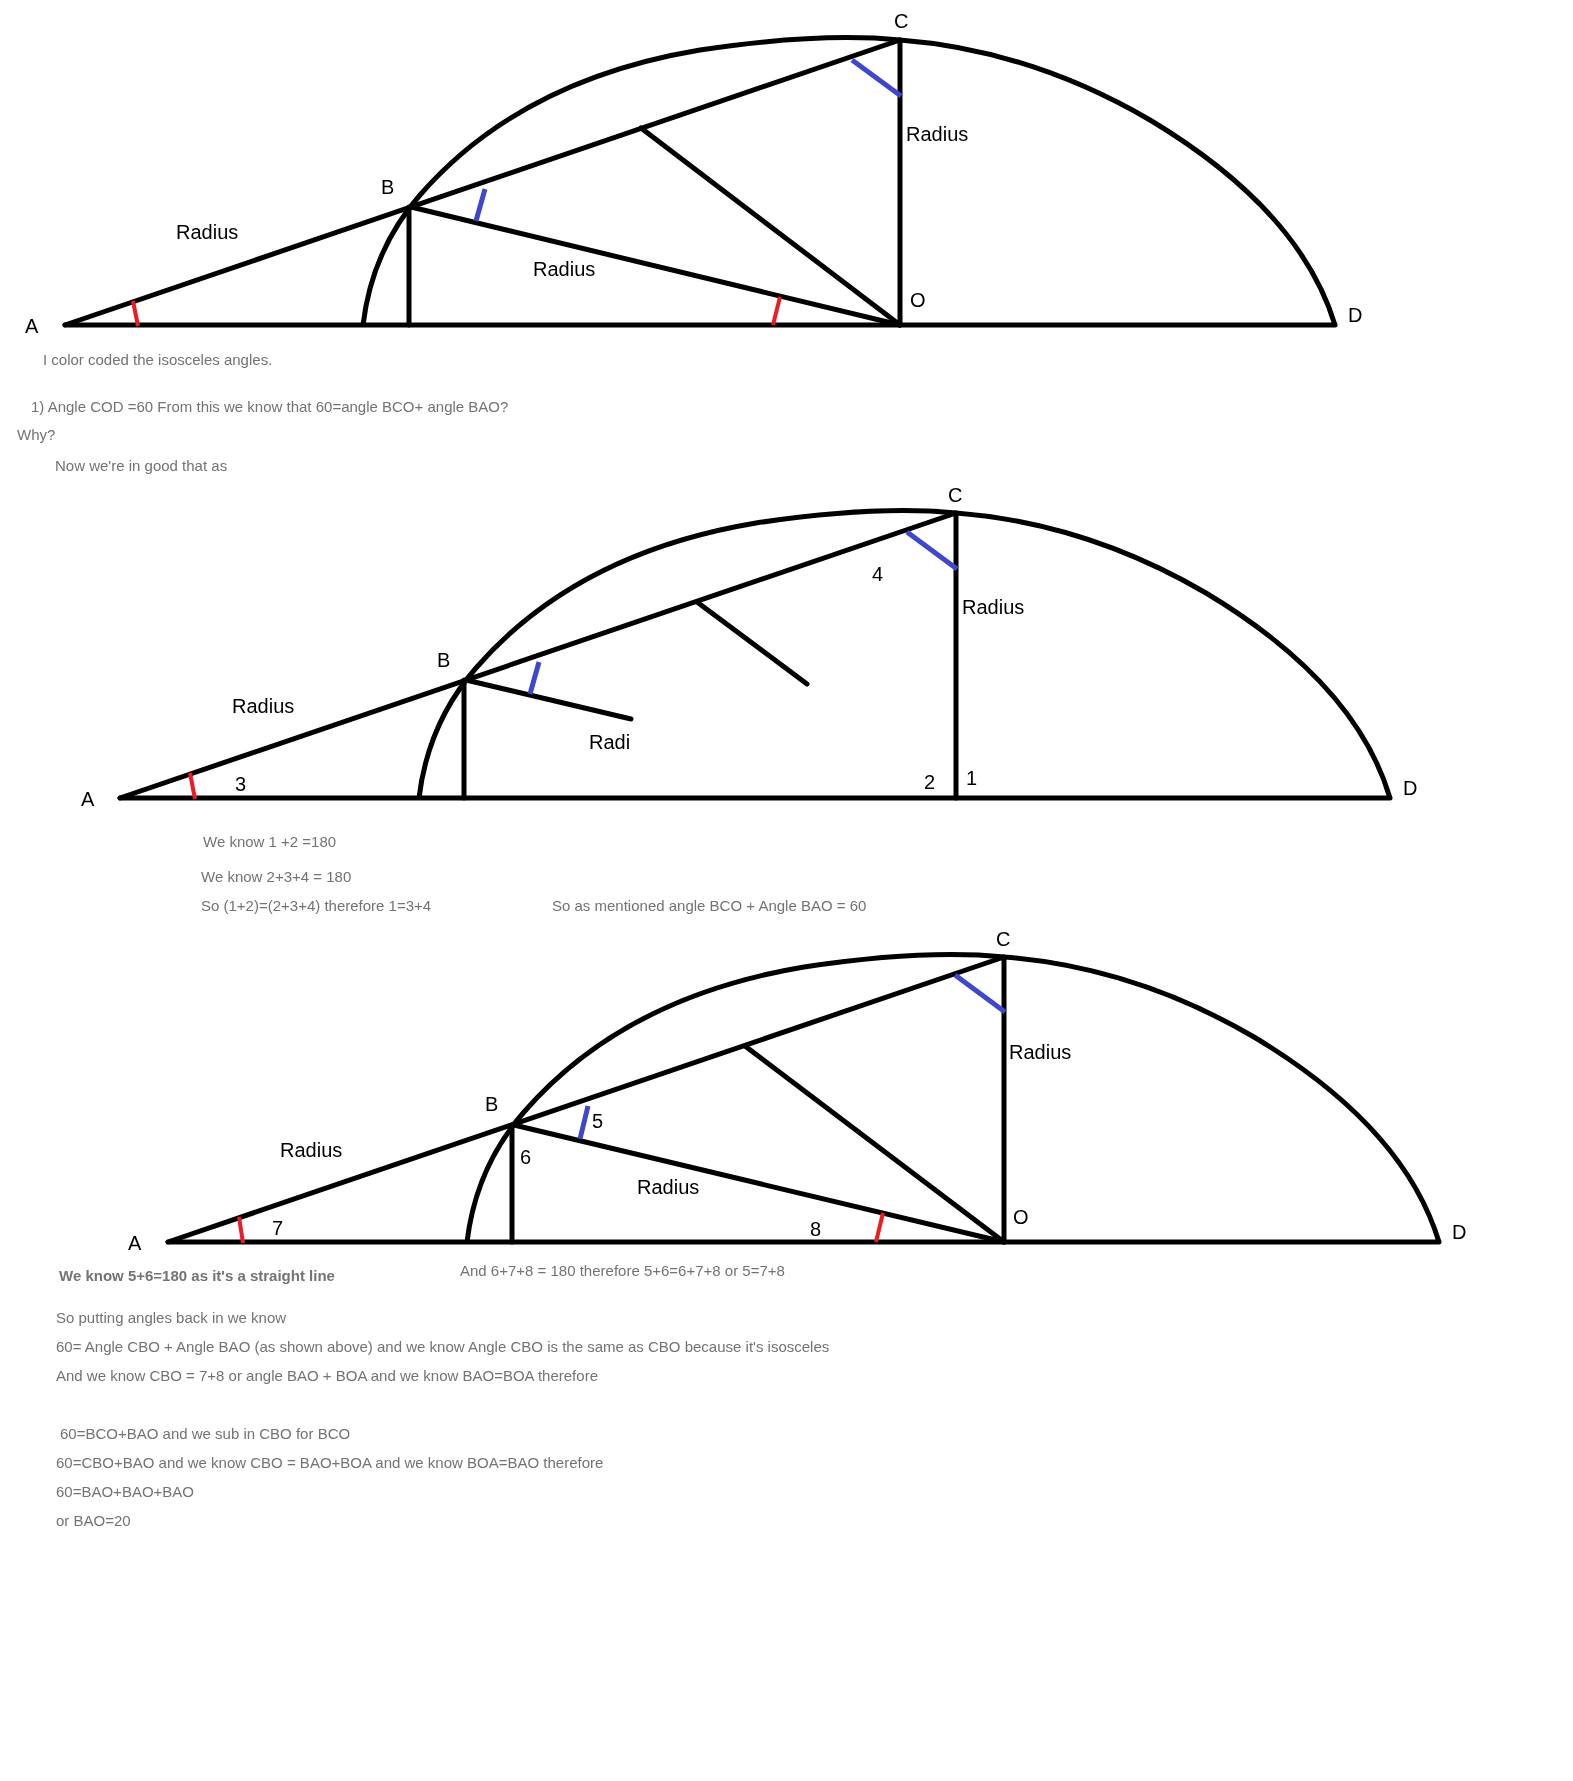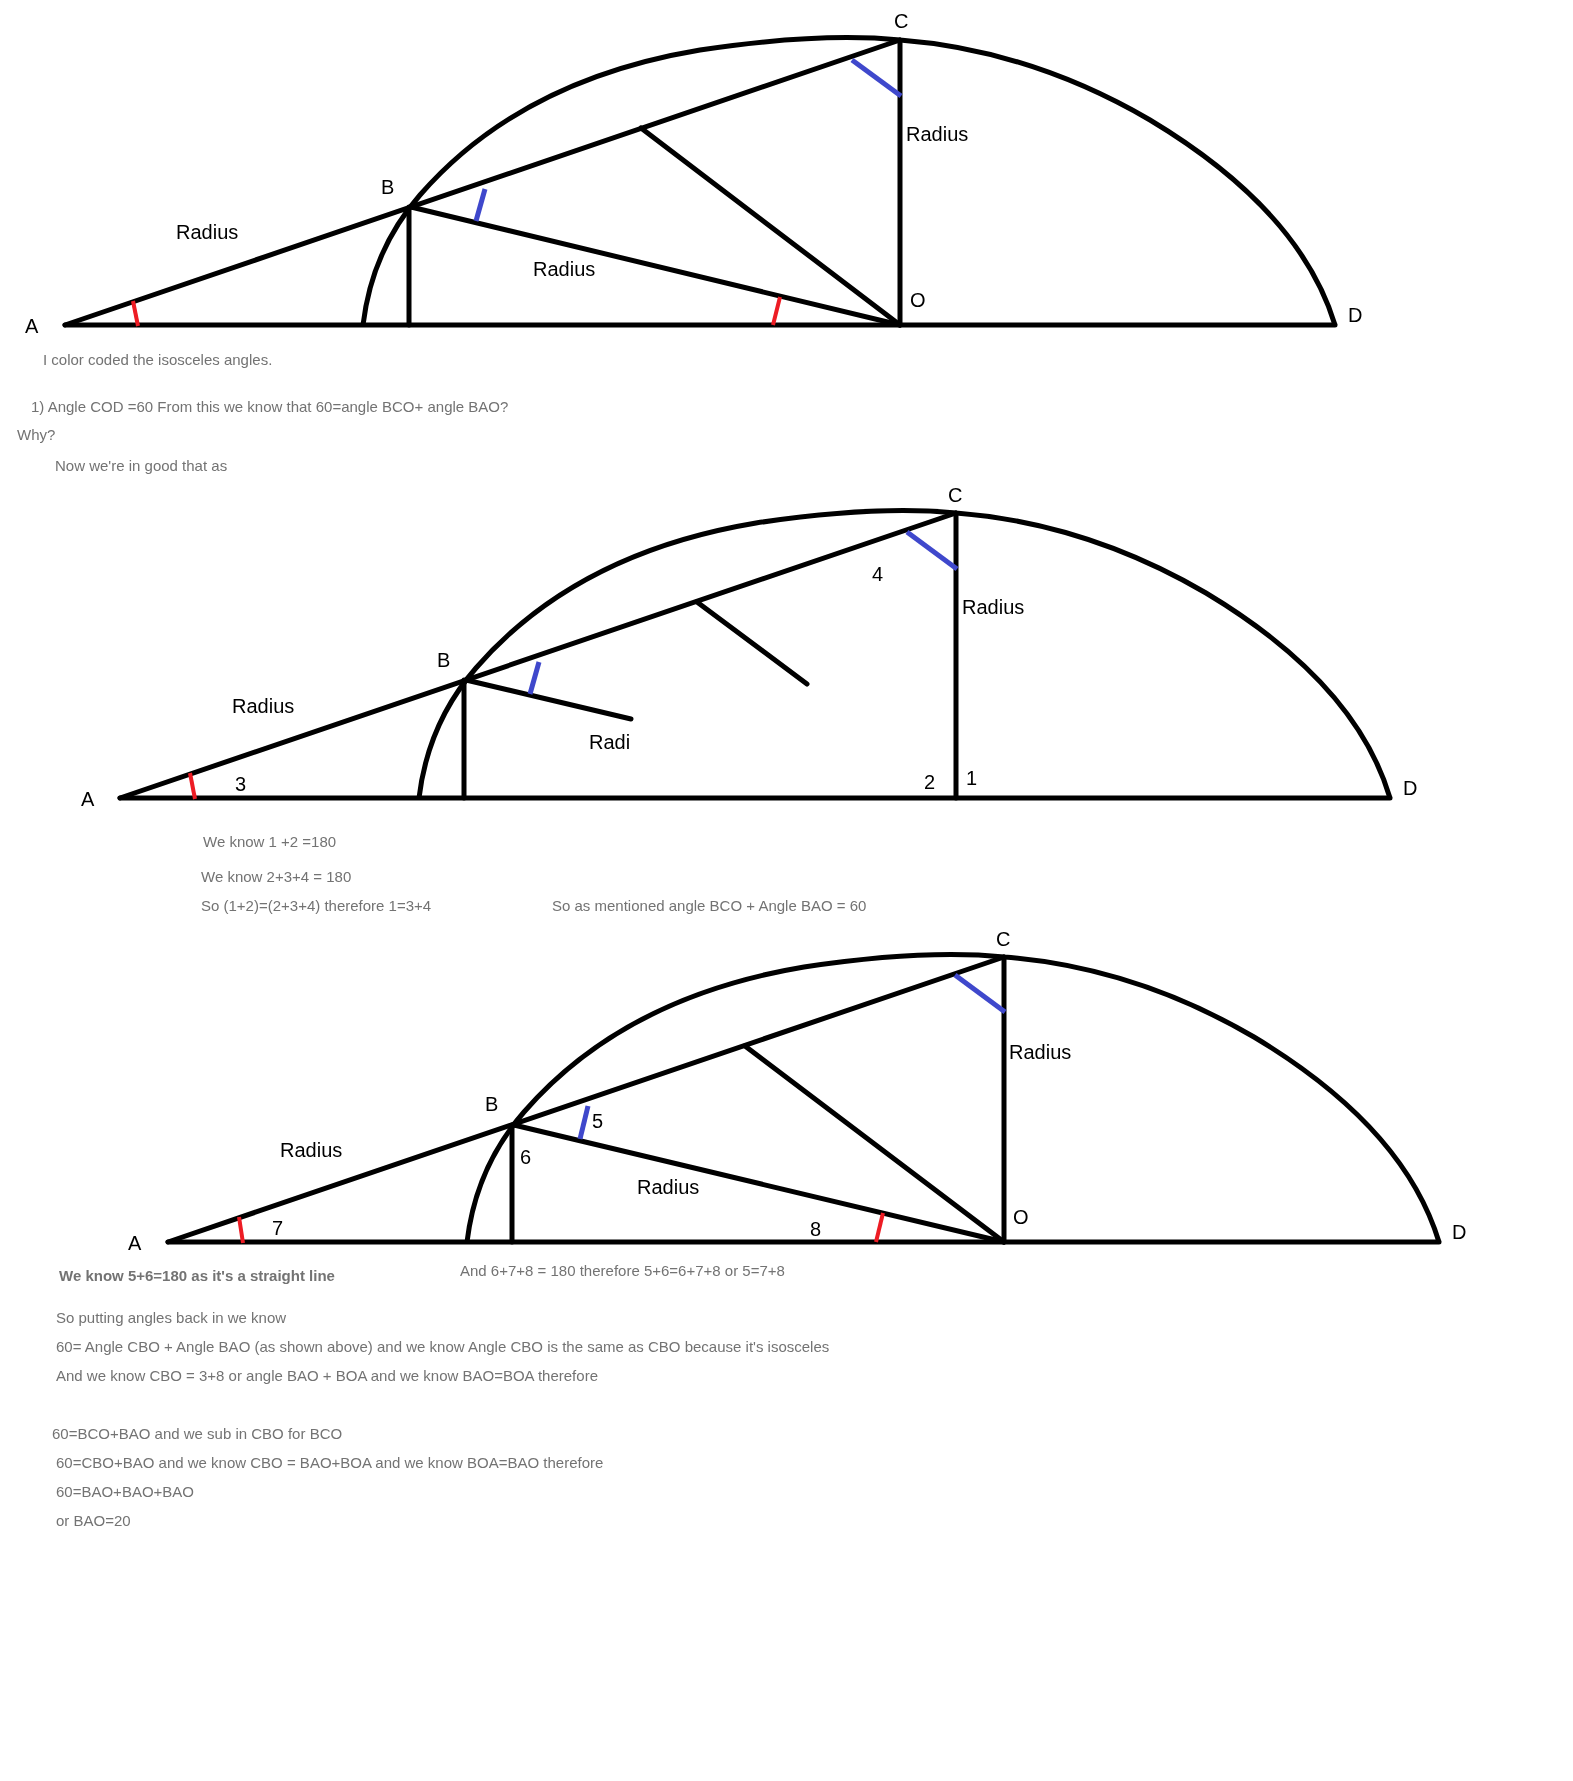--- a/index.html
+++ b/index.html
@@ -98,17 +98,17 @@
 <div class="txt" style="left:203px; top:834px;">We know 1 +2 =180</div>
 <div class="txt" style="left:201px; top:869px;">We know 2+3+4 = 180</div>
 <div class="txt" style="left:201px; top:898px;">So (1+2)=(2+3+4) therefore 1=3+4</div>
 <div class="txt" style="left:552px; top:898px;">So as mentioned angle BCO + Angle BAO = 60</div>
 
 <div class="txt" style="left:59px; top:1268px;font-weight:bold;">We know 5+6=180 as it's a straight line</div>
 <div class="txt" style="left:460px; top:1263px;">And 6+7+8 = 180 therefore 5+6=6+7+8 or 5=7+8</div>
 
 <div class="txt" style="left:56px; top:1310px;">So putting angles back in we know</div>
 <div class="txt" style="left:56px; top:1339px;">60= Angle CBO + Angle BAO (as shown above) and we know Angle CBO is the same as CBO because it's isosceles</div>
-<div class="txt" style="left:56px; top:1368px;">And we know CBO = 3+8 or angle BAO + BOA and we know BAO=BOA therefore</div>
-<div class="txt" style="left:52px; top:1426px;">60=BCO+BAO and we sub in CBO for BCO</div>
+<div class="txt" style="left:56px; top:1368px;">And we know CBO = 7+8 or angle BAO + BOA and we know BAO=BOA therefore</div>
+<div class="txt" style="left:60px; top:1426px;">60=BCO+BAO and we sub in CBO for BCO</div>
 <div class="txt" style="left:56px; top:1455px;">60=CBO+BAO and we know CBO = BAO+BOA and we know BOA=BAO therefore</div>
 <div class="txt" style="left:56px; top:1484px;">60=BAO+BAO+BAO</div>
 <div class="txt" style="left:56px; top:1513px;">or BAO=20</div>
 
 </body></html>

